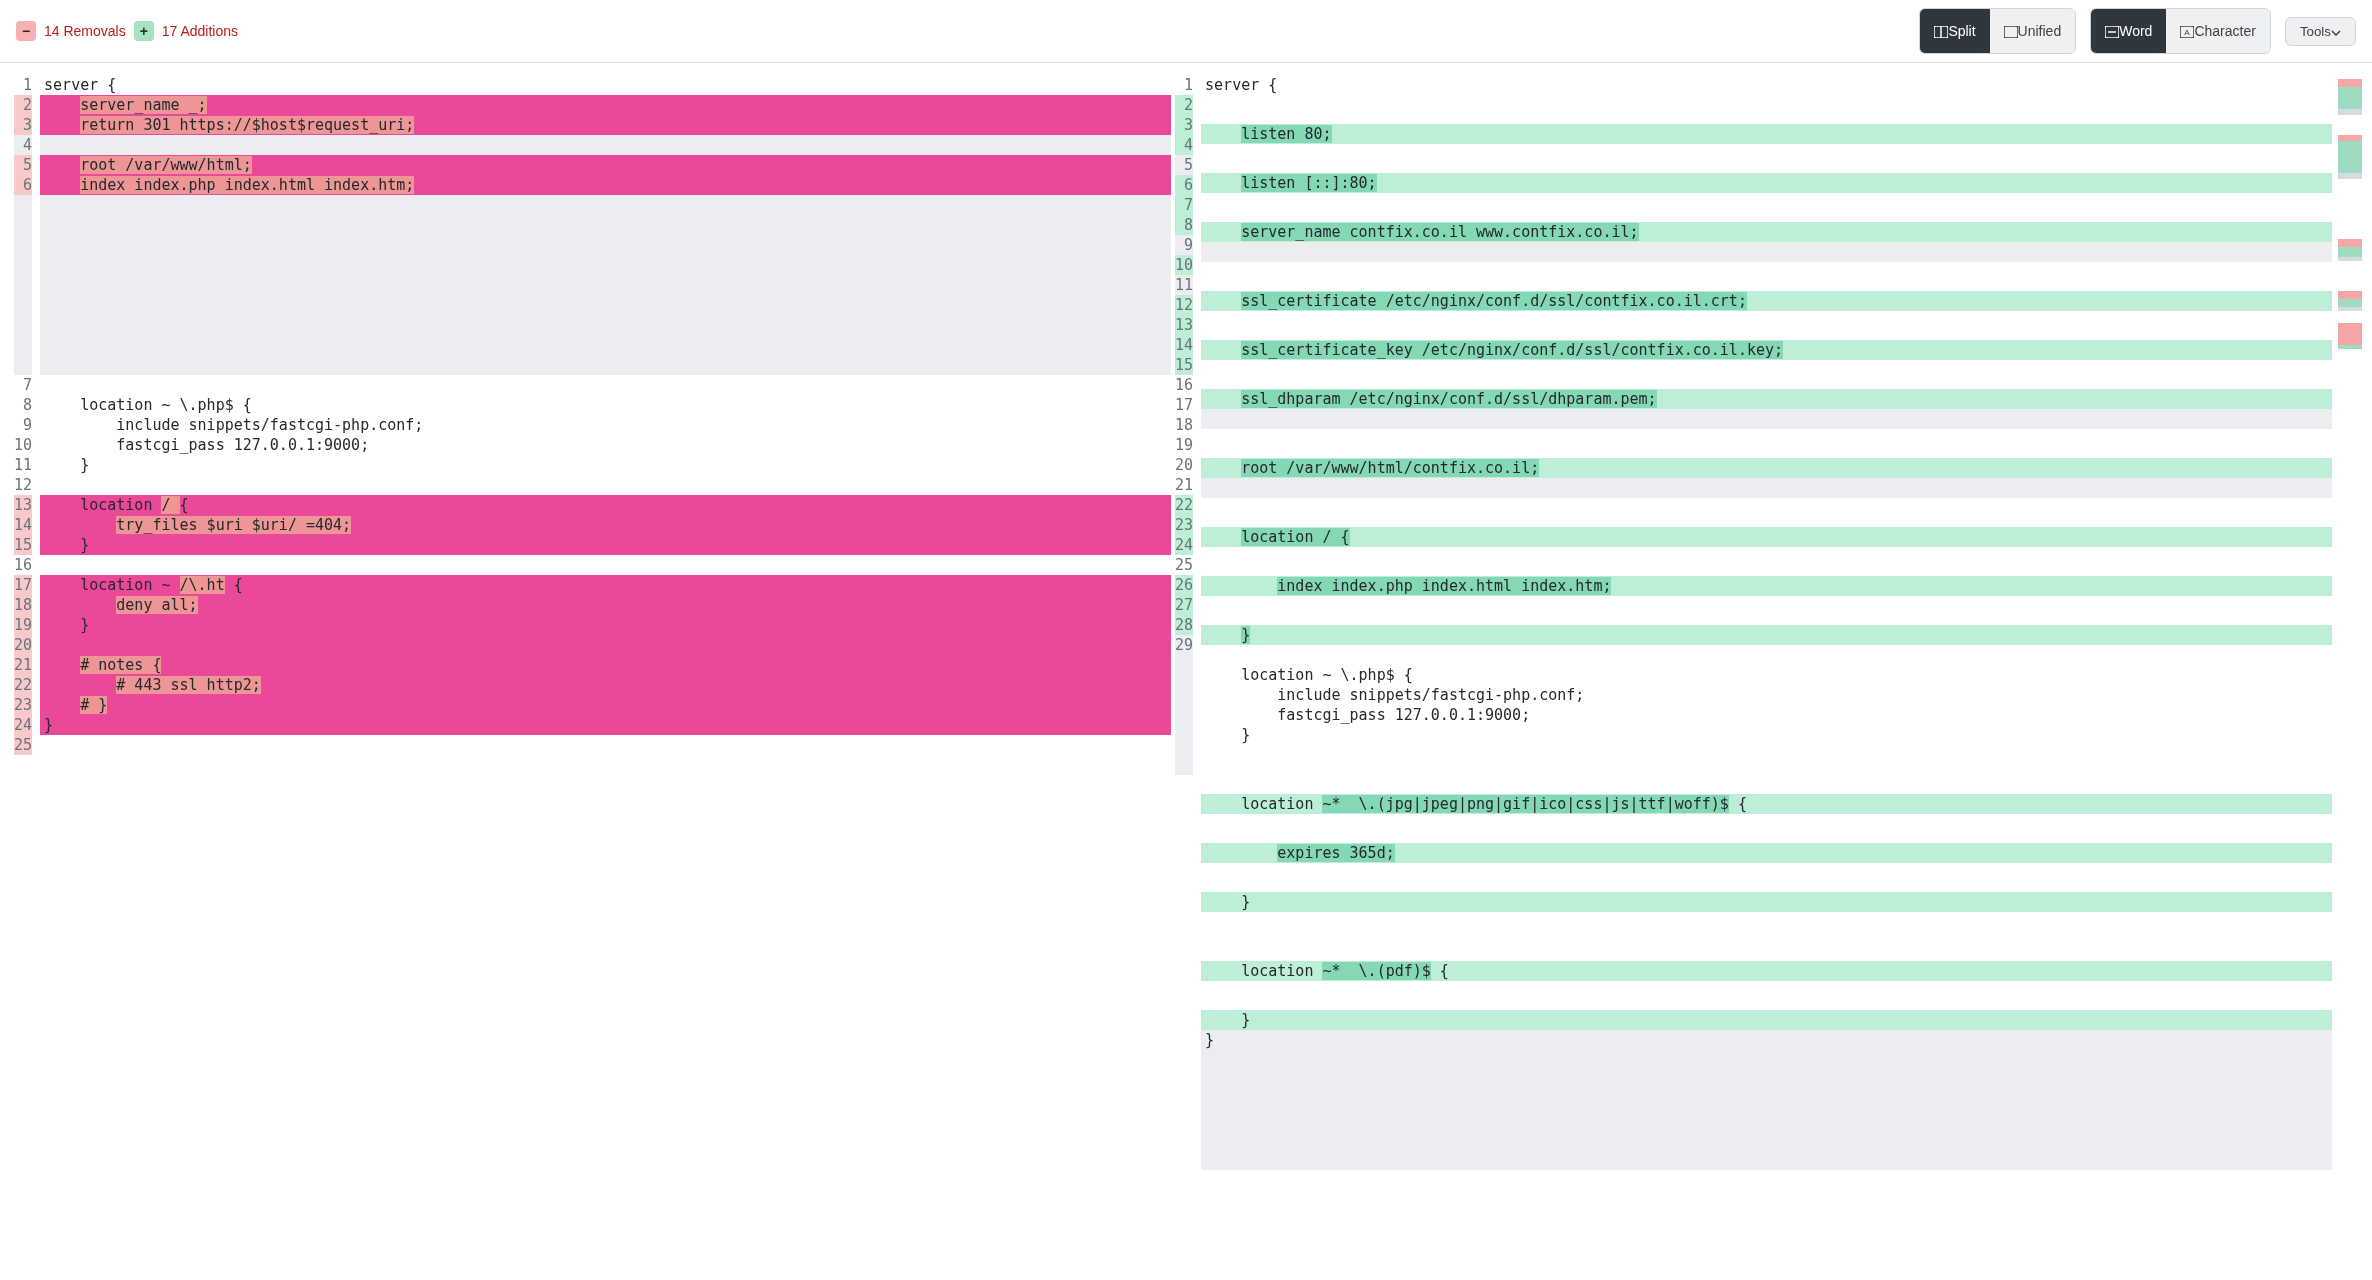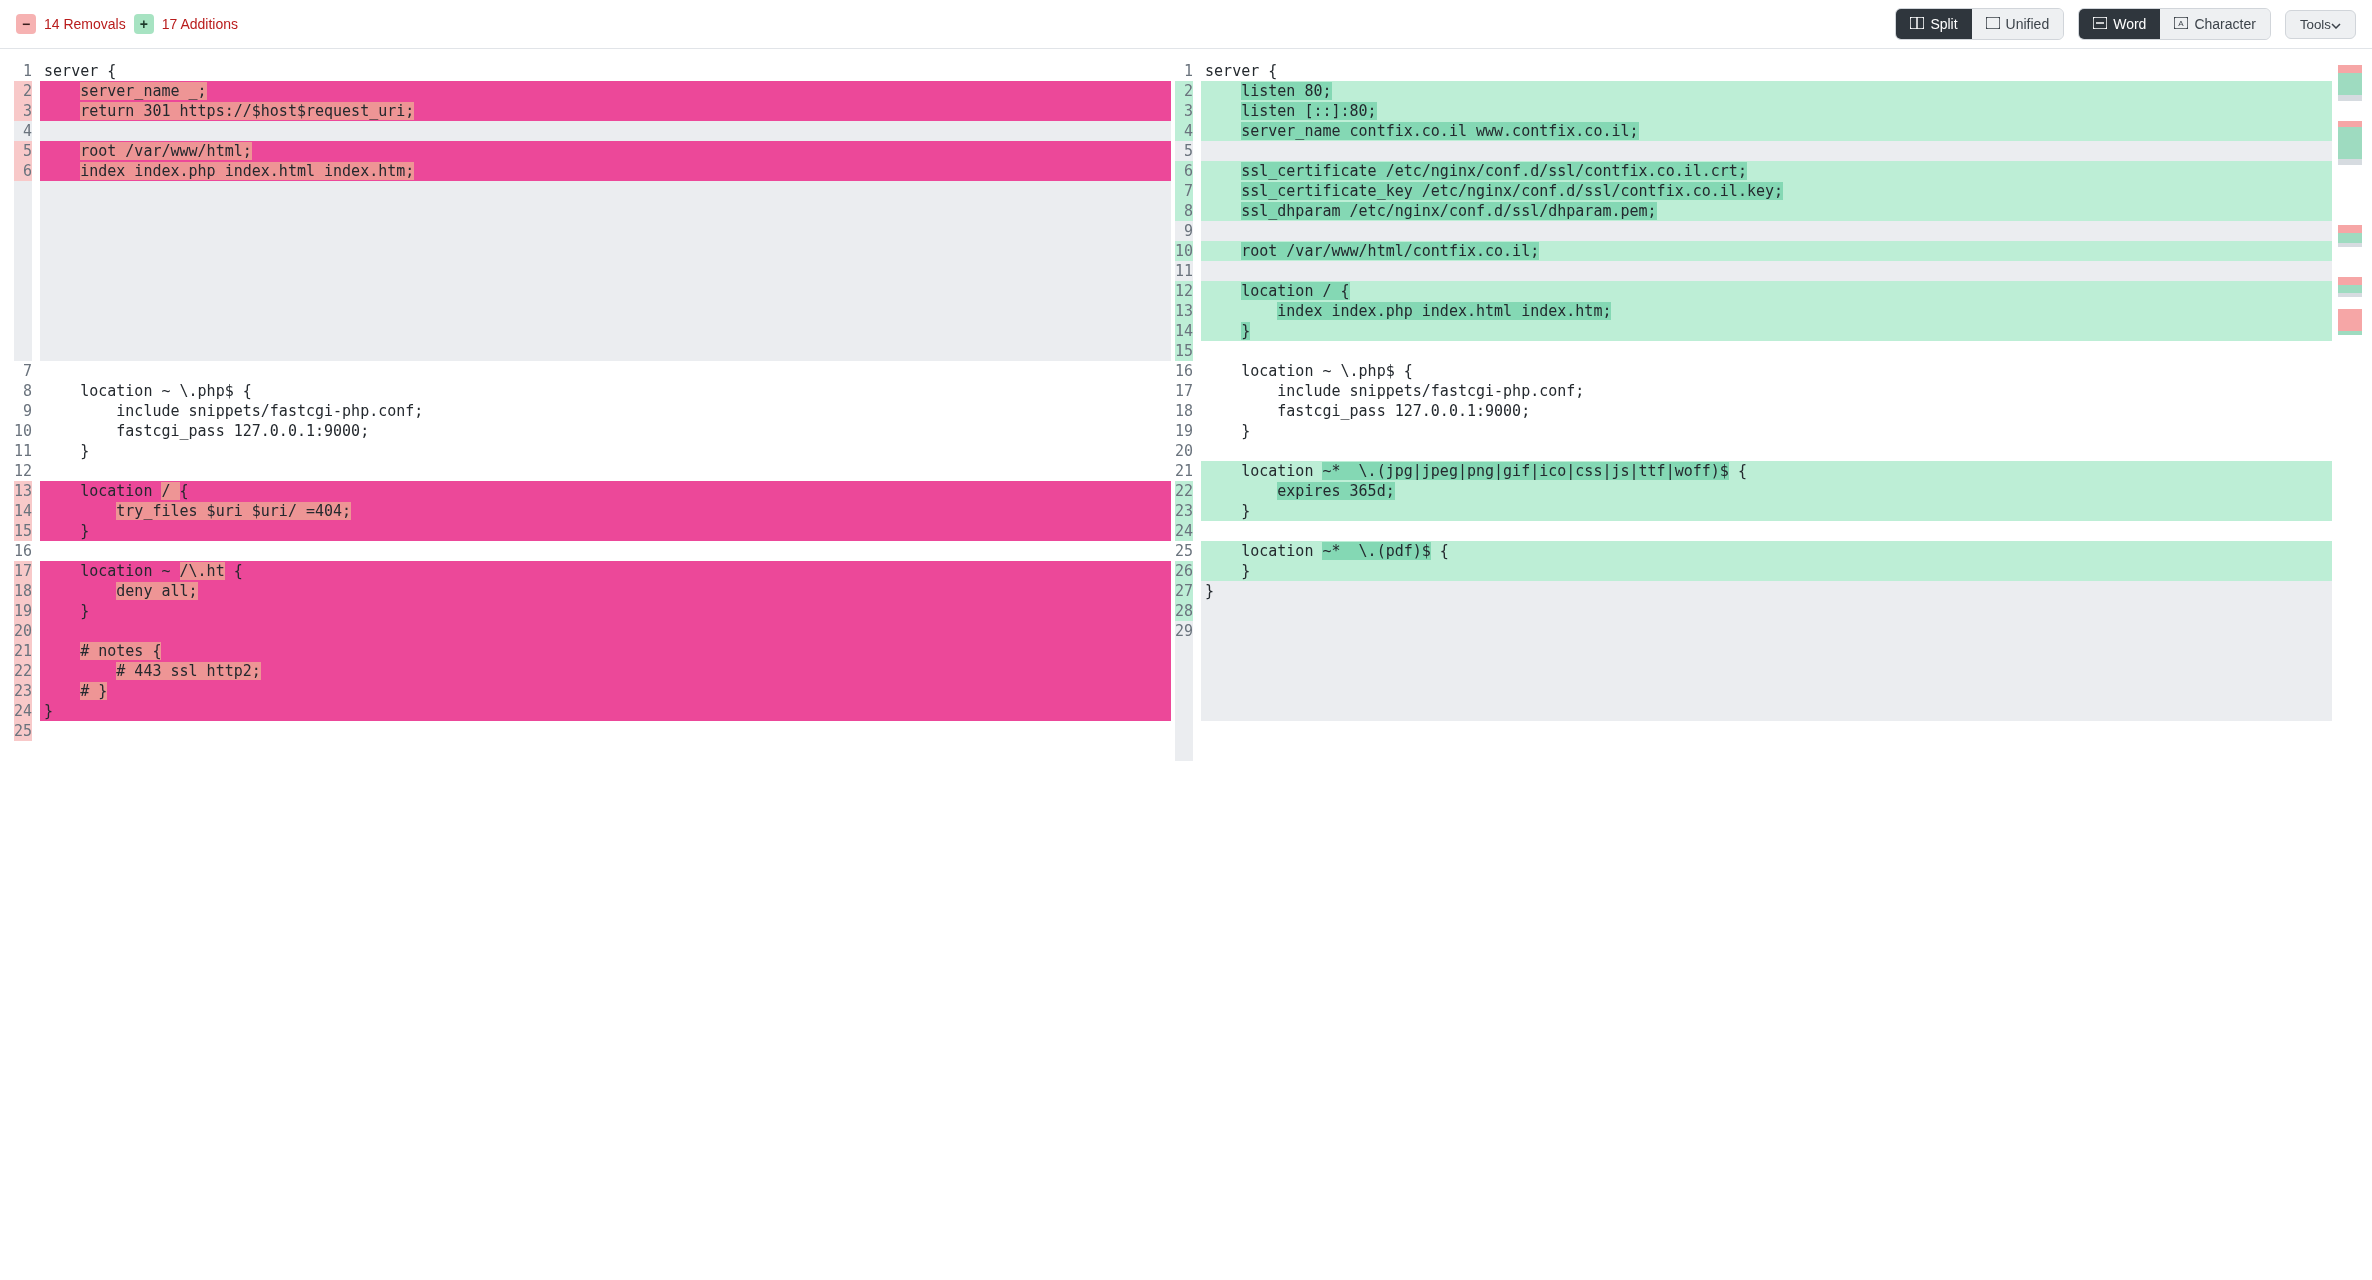--- a/index.html
+++ b/index.html
@@ -23,43 +23,43 @@
 }
 .badge-removal { background: #f6b2b2; color: #3a1e1e; }
 .badge-addition { background: #a7e3c2; color: #1e3a2b; }
 .stat-text { color: #b91c1c; }
 .controls { display: flex; align-items: center; gap: 14px; }
 .segmented {
   display: inline-flex; border: 1px solid #d1d5da; border-radius: 6px;
   overflow: hidden; background: #f0f2f4;
 }
 .seg-btn {
-  display: inline-flex; align-items: flex-start; gap: 6px;
-  padding: 7px 14px; font-size: 14px; color: #3c434a;
+  display: inline-flex; align-items: center; 
+  padding: 14px 14px; font-size: 14px; color: #3c434a;
   background: #eef0f2; border: none; cursor: pointer;
 }
 .seg-btn.active { background: #2f363d; color: #fff; }
 .seg-btn .ico { display:inline-block; width:14px; height:12px; }
 .tools-btn {
   display:inline-flex; align-items:center; 
   padding:6px 14px; background:#eef0f2; border:1px solid #d1d5da;
   border-radius:6px; color:#3c434a; cursor:pointer;
 }
 
 .diff-wrap { display:flex; position:relative; }
 .diff-panels { display:flex; flex:1; }
 .panel { flex:1; display:flex; font-family: ui-monospace, SFMono-Regular, Menlo, Consolas, monospace; font-size:15px; line-height:20px; }
 .gutter { text-align:right; color:#6a737d; user-select:none; padding:0 8px 0 4px; }
 .gutter .ln { height:20px; }
 .code-col { flex:1; position:relative; }
 .code-line { height:20px; white-space:pre; padding-left:4px; }
 
 
 .row-del-light { background:#ec4899; }
-.row-add-light { background:#bdeed6; }
+.row-add-light { background:#bdeed6;margin-top:29px; }
 .row-ctx-alt   { background:#ebedf0; }
 
 .gut-del { background:#f8c9c9; }
 .gut-add { background:#bdeed6; }
 .gut-alt { background:#ebedf0; }
 
 
 .hl-del { background:#ee9595; }
 .hl-add { background:#84d8b4; }
 

